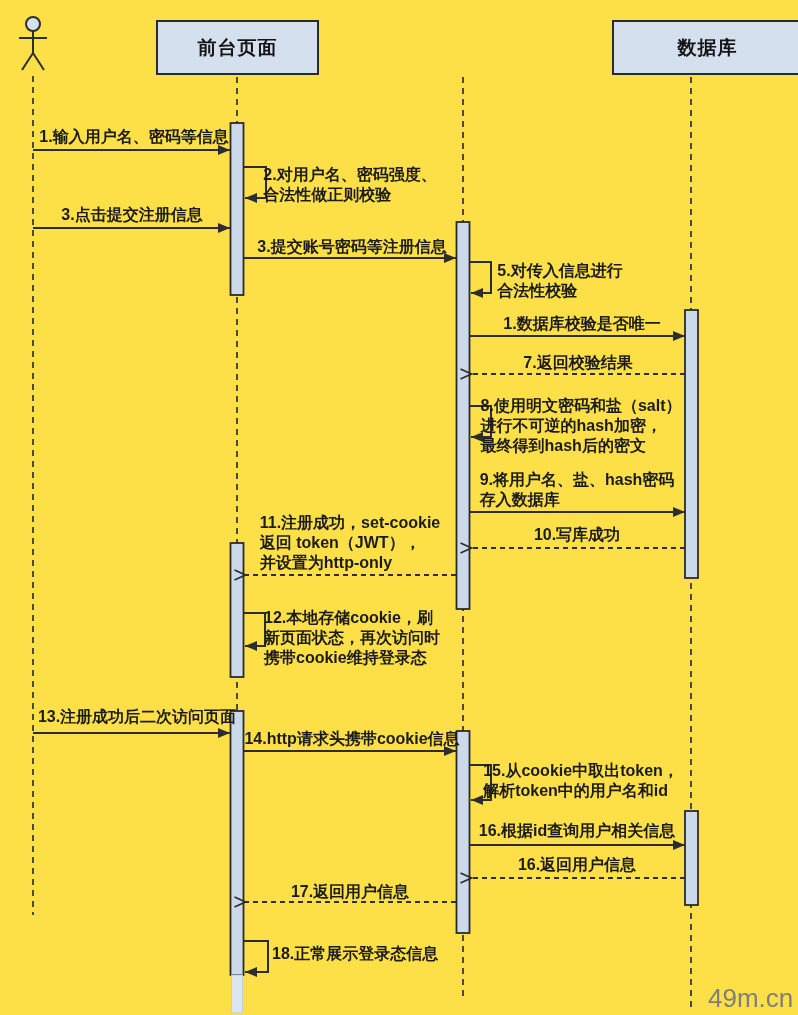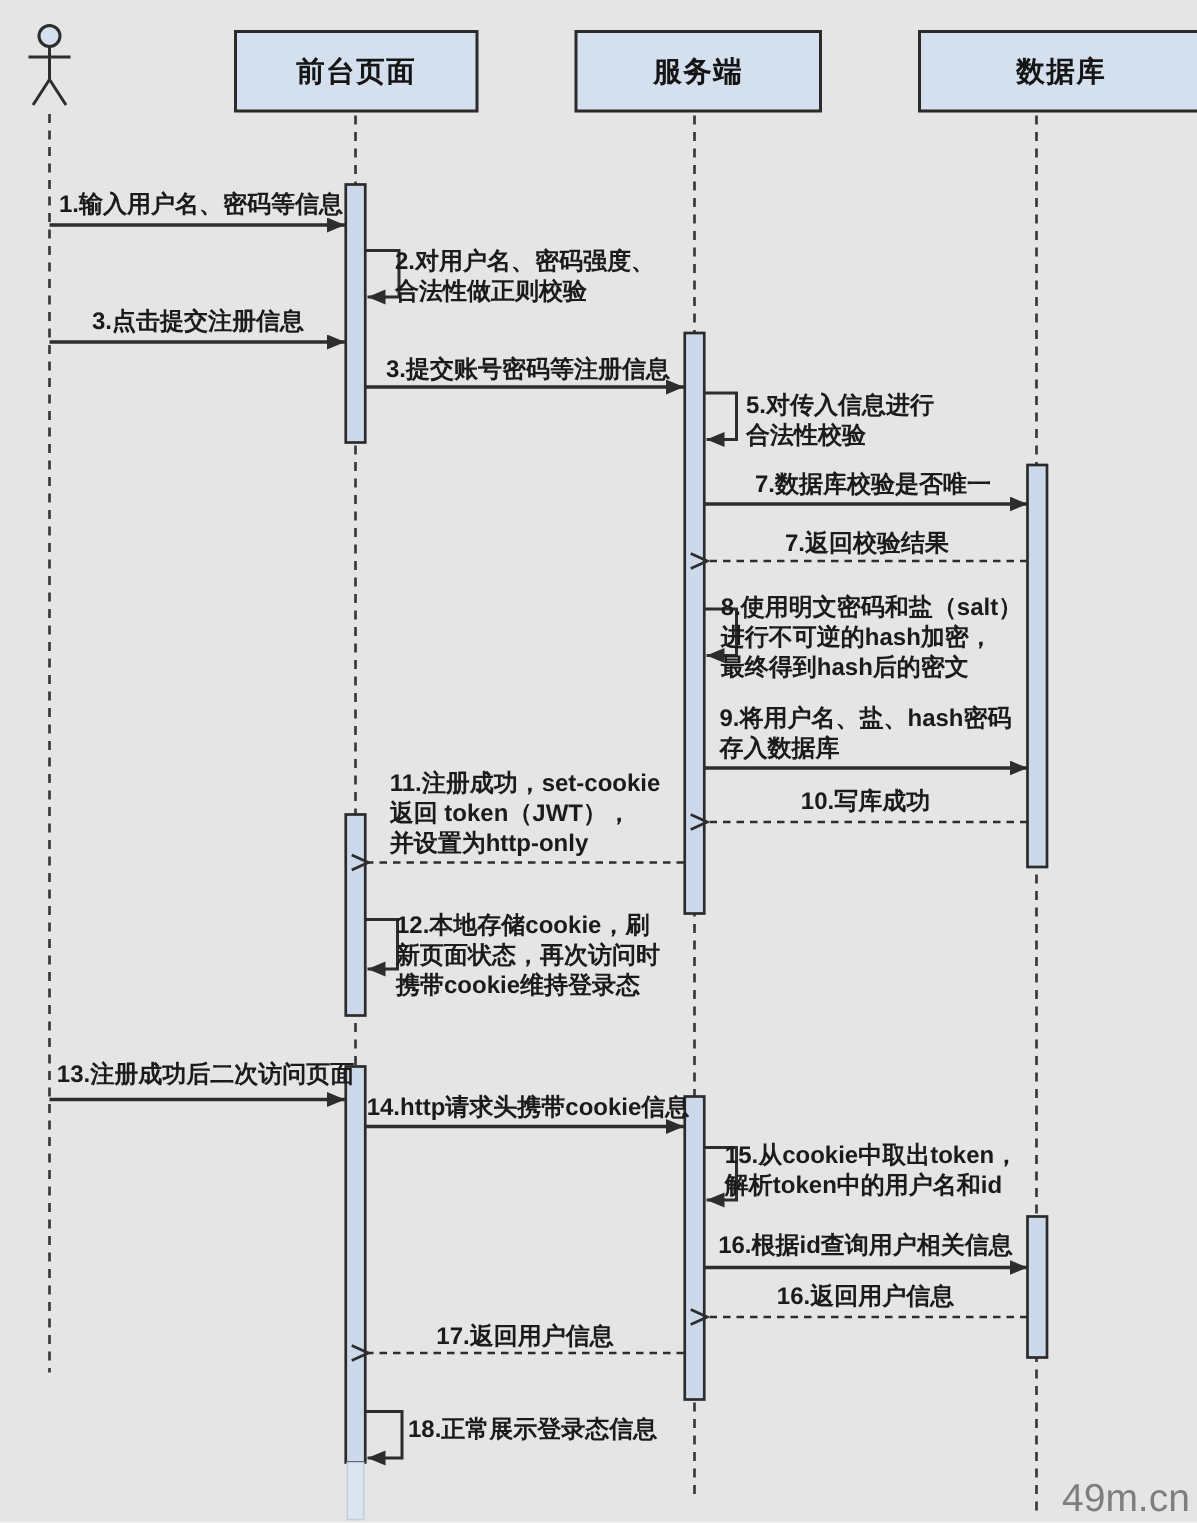--- a/index.html
+++ b/index.html
@@ -1,19 +1,19 @@
 <!DOCTYPE html>
 <html><head>
 <meta charset="utf-8">
 <style>
   html,body{margin:0;padding:0;background:#ffffff;}
   #canvas{
     position:relative;
     width:798px;height:1015px;
-    background:#e5e5e5;
+    background:#fde047;
     overflow:hidden;
     font-family:"Liberation Sans","DejaVu Sans",sans-serif;
   }
   #wires{position:absolute;left:0;top:0;z-index:1;}
   .pbox{
     position:absolute;top:20px;height:55px;
     background:#d5e0ef;border:2px solid #2b2b2b;
     display:flex;align-items:center;justify-content:center;
     font-size:19px;font-weight:700;color:#151515;
     box-sizing:border-box;z-index:2;letter-spacing:1px;
@@ -83,31 +83,30 @@
 
     <path d="M244,167 h22 v31 h-21" fill="none" stroke="#2d2d2d" stroke-width="2" marker-end="url(#arrF)"></path>
     <path d="M470,262 h21 v31 h-20" fill="none" stroke="#2d2d2d" stroke-width="2" marker-end="url(#arrF)"></path>
     <path d="M470,406 h21 v31 h-20" fill="none" stroke="#2d2d2d" stroke-width="2" marker-end="url(#arrF)"></path>
     <path d="M244,613 h21 v33 h-20" fill="none" stroke="#2d2d2d" stroke-width="2" marker-end="url(#arrF)"></path>
     <path d="M470,765 h21 v35 h-20" fill="none" stroke="#2d2d2d" stroke-width="2" marker-end="url(#arrF)"></path>
     <path d="M244,941 h24 v31 h-23" fill="none" stroke="#2d2d2d" stroke-width="2" marker-end="url(#arrF)"></path>
   </svg>
 
   <div class="pbox" style="left:156px;width:163px">前台页面</div>
-  <div class="pbox" style="left:383px;width:165px">服务端</div>
   <div class="pbox" style="left:612px;width:191px">数据库</div>
 
   <div class="lbl c" style="left:134px;top:127px">1.输入用户名、密码等信息</div>
   <div class="lbl c" style="left:350px;top:165px">2.对用户名、密码强度、
 合法性做正则校验</div>
   <div class="lbl c" style="left:132px;top:205px">3.点击提交注册信息</div>
   <div class="lbl c" style="left:352px;top:237px">3.提交账号密码等注册信息</div>
   <div class="lbl c" style="left:560px;top:261px">5.对传入信息进行
 合法性校验</div>
-  <div class="lbl c" style="left:582px;top:314px">7.数据库校验是否唯一</div>
+  <div class="lbl c" style="left:582px;top:314px">1.数据库校验是否唯一</div>
   <div class="lbl c" style="left:578px;top:353px">7.返回校验结果</div>
   <div class="lbl c" style="left:581px;top:396px">8.使用明文密码和盐（salt）
 进行不可逆的hash加密，
 最终得到hash后的密文</div>
   <div class="lbl c" style="left:577px;top:470px">9.将用户名、盐、hash密码
 存入数据库</div>
   <div class="lbl c" style="left:577px;top:525px">10.写库成功</div>
   <div class="lbl c" style="left:350px;top:513px">11.注册成功，set-cookie
 返回 token（JWT），
 并设置为http-only</div>

